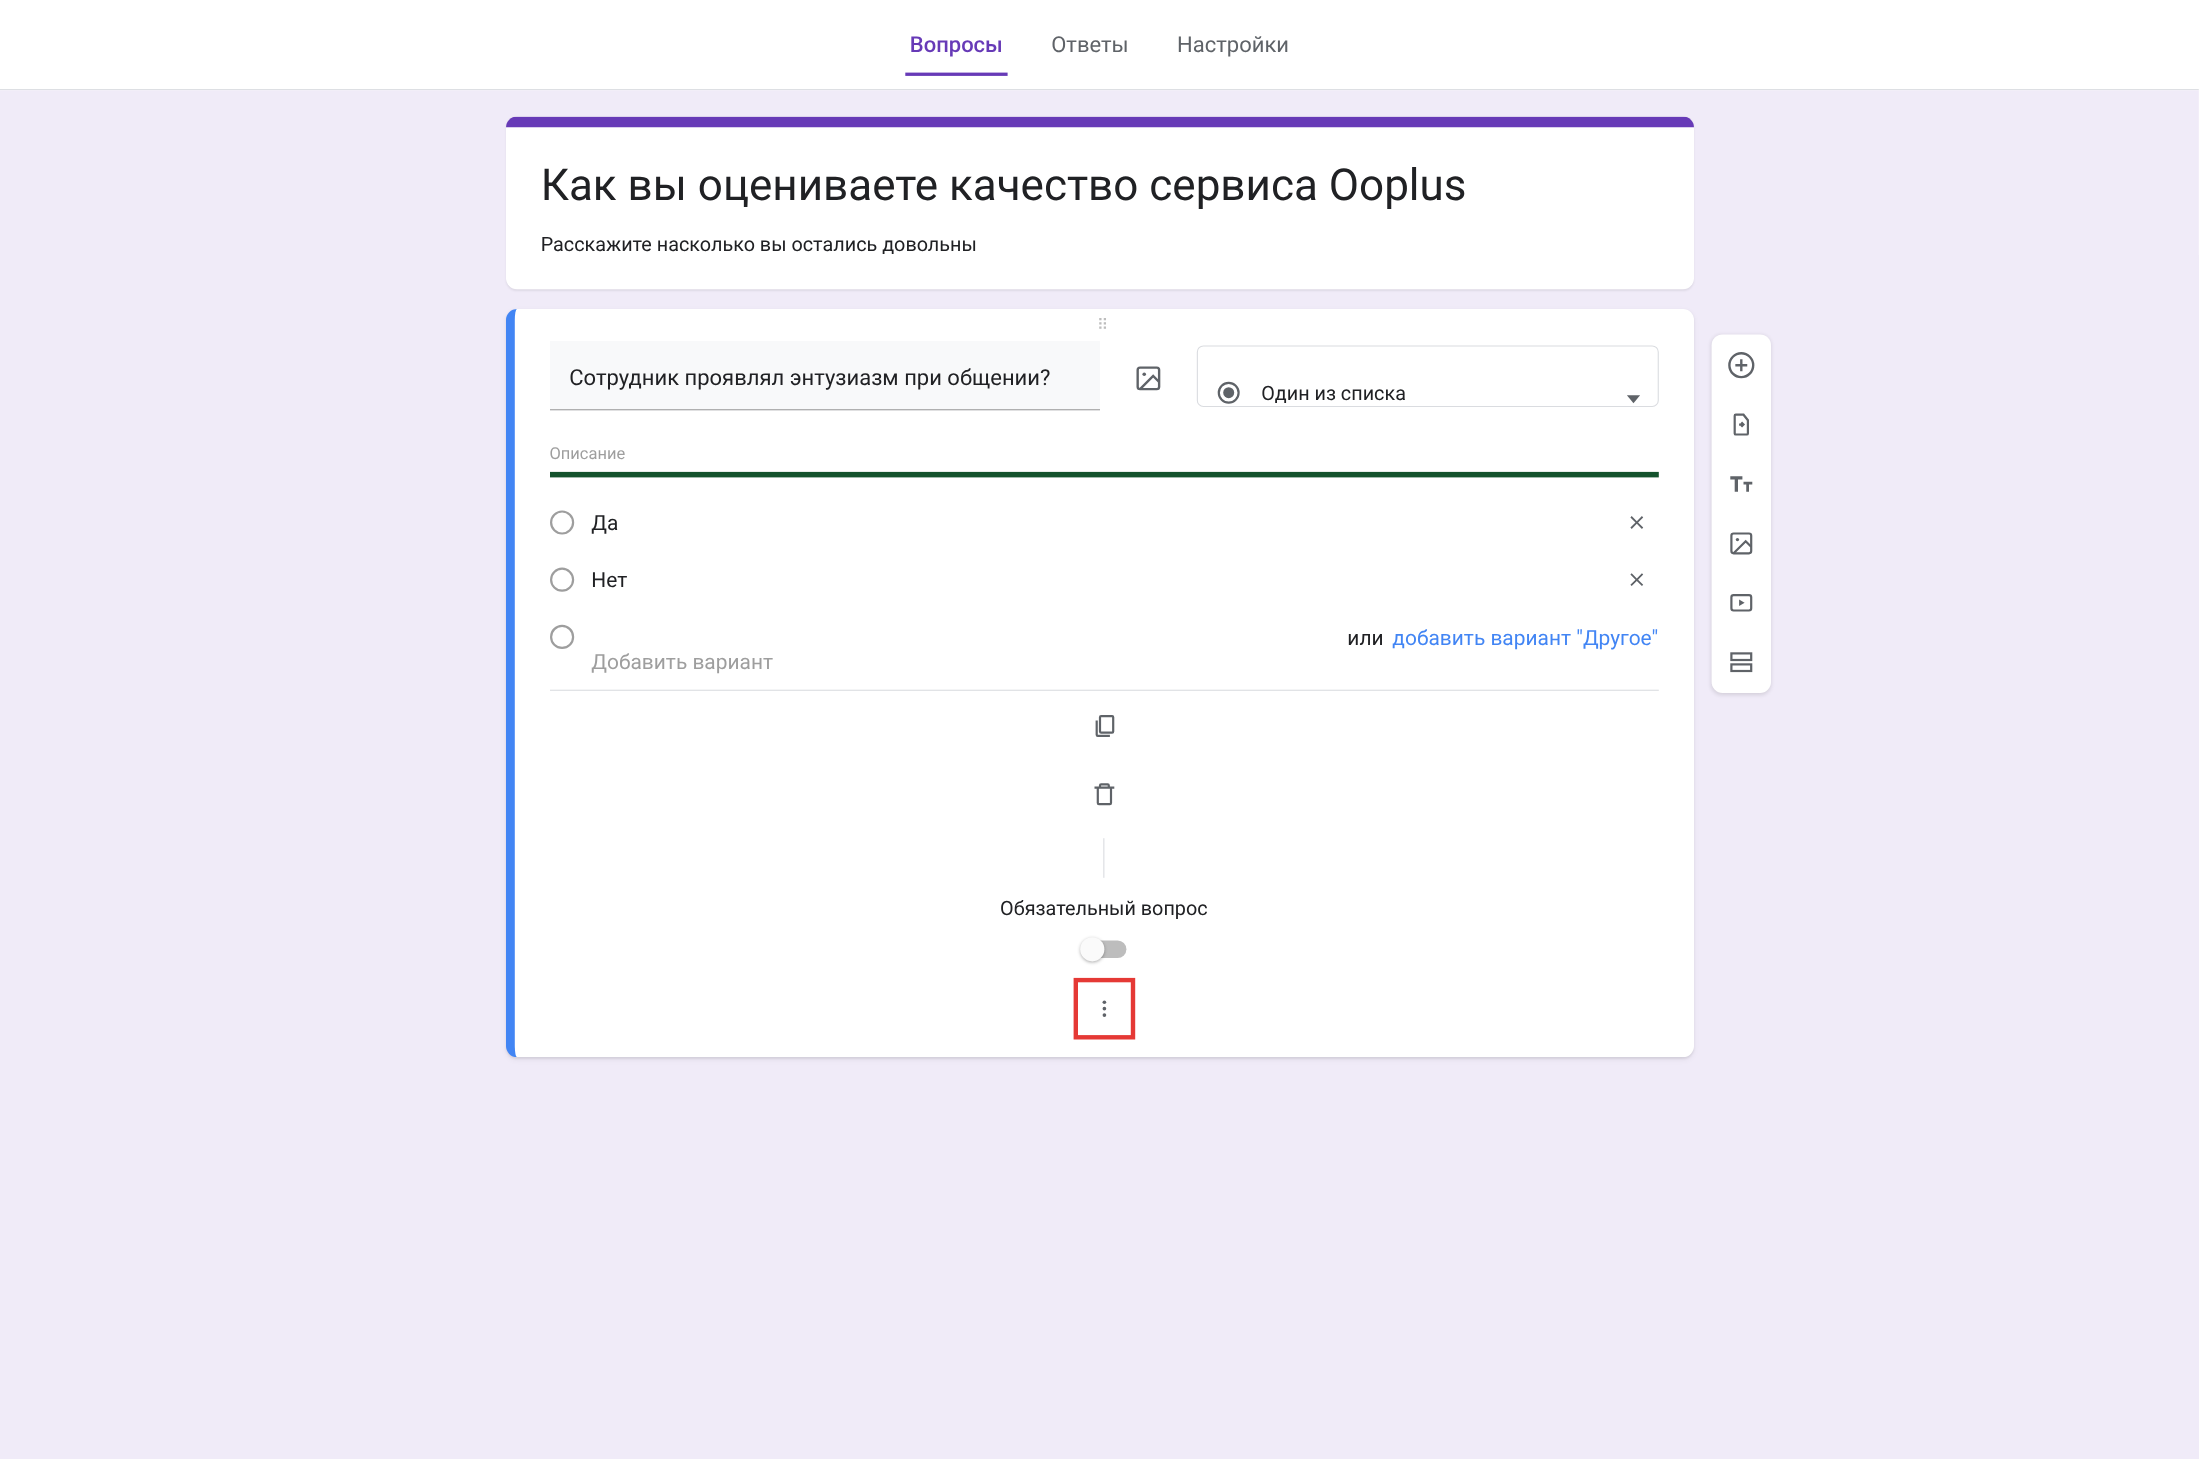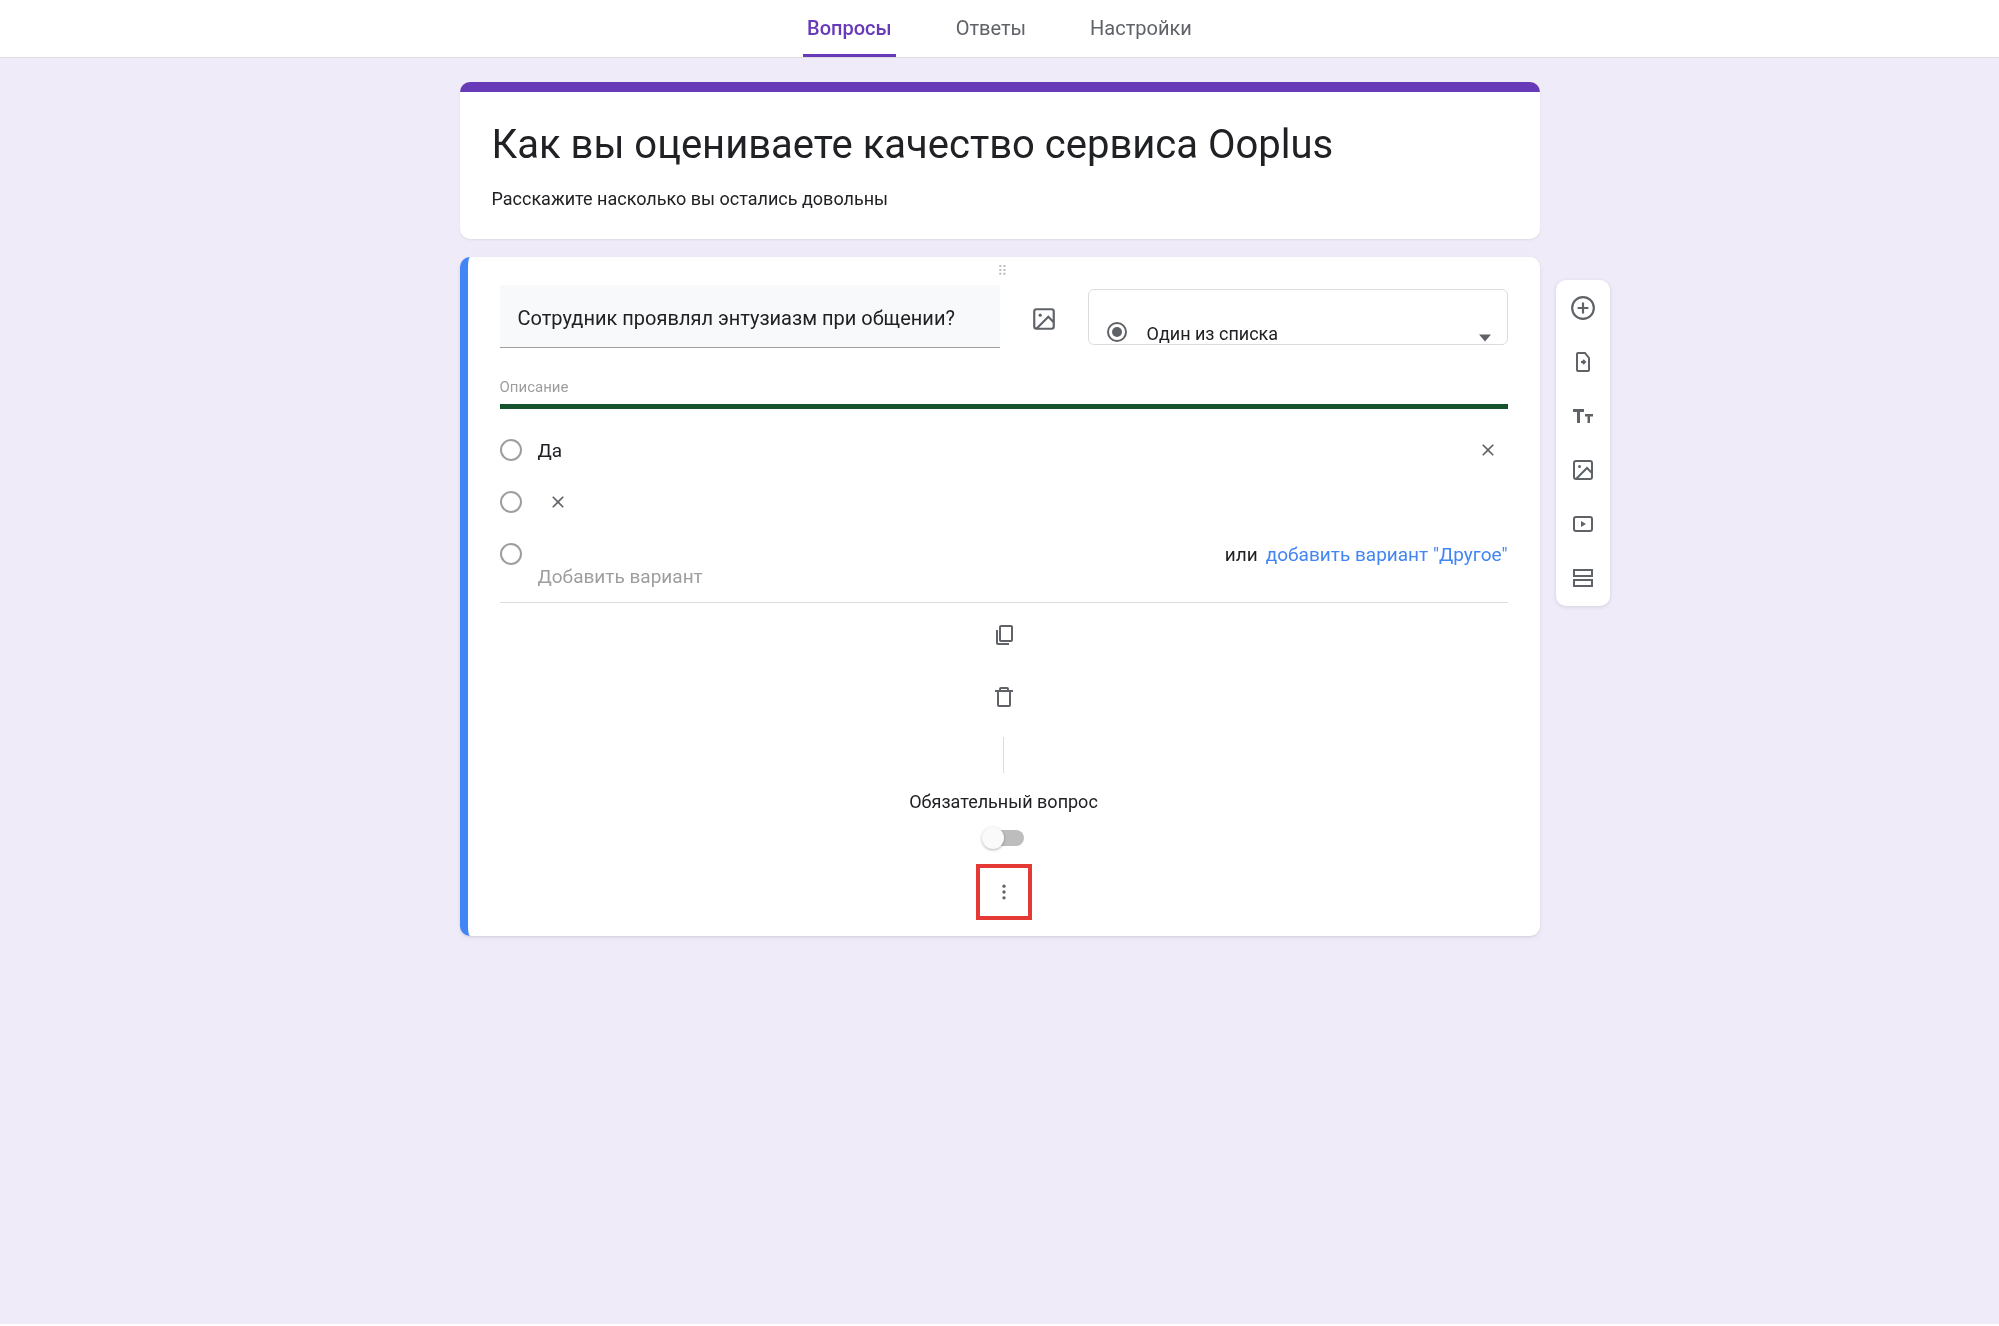--- a/index.html
+++ b/index.html
@@ -17,23 +17,23 @@
   body {
     margin: 0;
     font-family: -apple-system, BlinkMacSystemFont, "Segoe UI", Roboto, Arial, sans-serif;
     background: var(--white);
     color: var(--text-primary);
   }
   
   .tabs {
     display: flex;
     justify-content: center;
-    gap: 56px;
+    gap: 36px;
     border-bottom: 1px solid var(--border);
-    padding: 0;
+    padding: 12px;
     background: var(--white);
   }
   .tab {
     padding: 16px 4px 14px;
     font-size: 20px;
     color: var(--text-secondary);
     cursor: pointer;
     border-bottom: 3px solid transparent;
   }
   .tab.active {
@@ -341,20 +341,21 @@
           <div class="radio-circle"></div>
           <div class="option-label">Да</div>
           <div class="remove-x">
             <svg width="20" height="20" viewBox="0 0 24 24">
                 <path d="M19 6.41L17.59 5 12 10.59 6.41 5 5 6.41 10.59 12 5 17.59 6.41 19 12 13.41 17.59 19 19 17.59 13.41 12z" fill="currentColor"></path>
               </svg>
           </div>
         </div>
         <div class="option-row">
           <div class="radio-circle"></div>
+          <div class="option-label">Нет</div>
           <div class="remove-x">
             <svg width="20" height="20" viewBox="0 0 24 24">
                 <path d="M19 6.41L17.59 5 12 10.59 6.41 5 5 6.41 10.59 12 5 17.59 6.41 19 12 13.41 17.59 19 19 17.59 13.41 12z" fill="currentColor"></path>
               </svg>
           </div>
         </div>
         <div class="add-option-row">
           <div class="radio-circle"></div>
           <span class="option-label placeholder">Добавить вариант</span>
           <span class="or-text">или</span>

